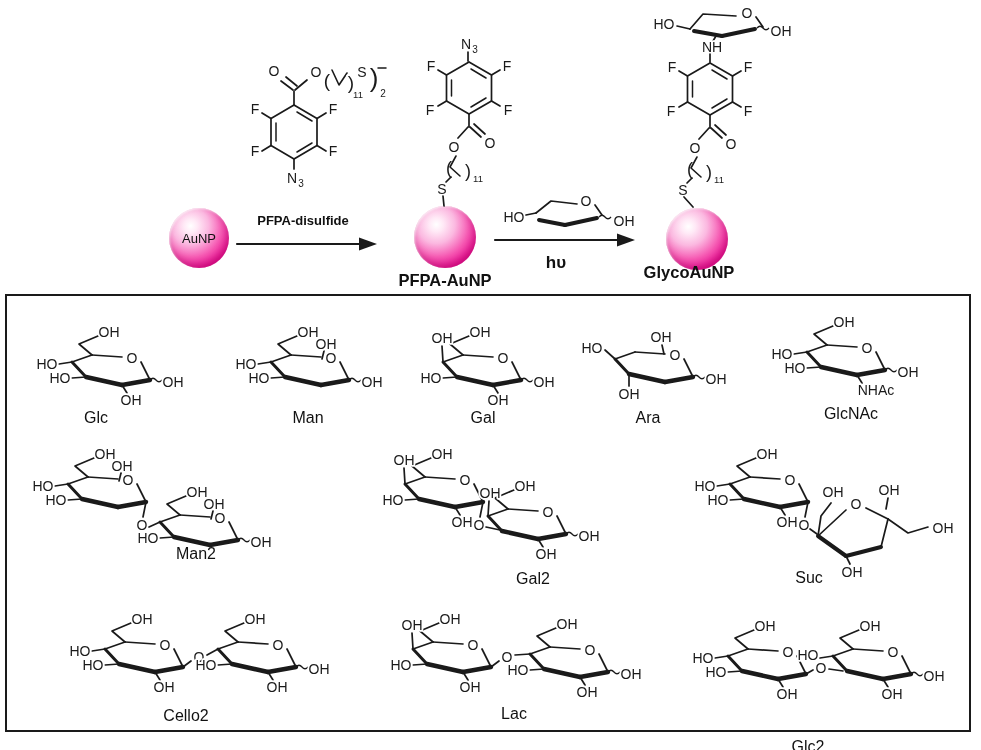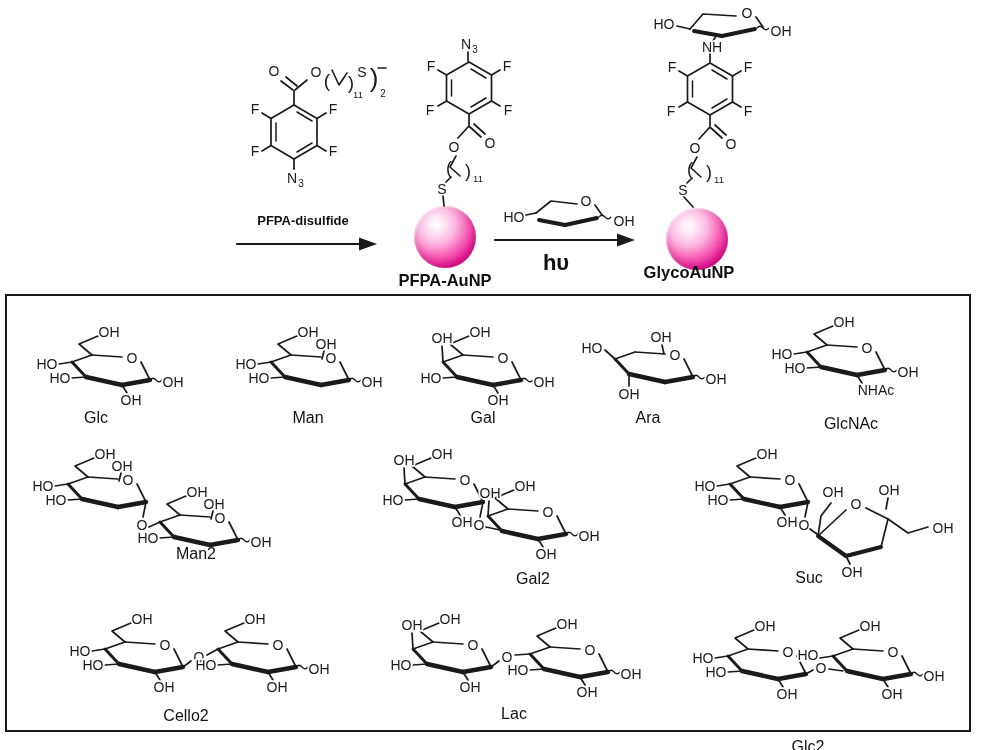--- a/index.html
+++ b/index.html
@@ -13,33 +13,36 @@
           display:flex;align-items:center;justify-content:center;
           background:radial-gradient(circle at 36% 30%, #ffffff 0%, #ffe9f6 12%, #fbb8e0 32%,
                      #f65cb4 55%, #ee1697 75%, #e4008a 92%, #d6007f 100%);
           box-shadow:inset -2px -4px 7px rgba(150,0,85,.4), inset 1px 1px 2px rgba(255,255,255,.8);}
   .sphere.s1{left:169px;top:208px;width:60px;height:60px;}
   .sphere.s2{left:414px;top:206px;width:62px;height:62px;}
   .sphere.s3{left:666px;top:208px;width:62px;height:62px;}
   .sphere-label{font-size:13px;color:#111;}
   .lbl{position:absolute;transform:translate(-50%,-50%);white-space:nowrap;color:#111;z-index:4;}
   .arrow1-label{left:303px;top:220px;font-size:13px;font-weight:700;}
-  .hv-label{left:556px;top:263px;font-size:22px;font-weight:700;}
+  .hv-label{left:556px;top:263px;font-size:17px;font-weight:700;}
   .p1-label{left:445px;top:280px;font-size:16.5px;font-weight:700;text-align:center;}
   .p2-label{left:689px;top:272px;font-size:16.5px;font-weight:700;}
   .sugar-name{position:absolute;transform:translate(-50%,-50%);font-size:16px;color:#111;
               white-space:nowrap;z-index:4;}
 </style>
 </head>
 <body>
 
 <div class="fig">
 
   <div class="panel-box"></div>
 
+  <div class="sphere s1">
+    <span class="sphere-label">AuNP</span>
+  </div>
   <div class="sphere s2"></div>
   <div class="sphere s3"></div>
 
   <svg id="chem-svg" width="981" height="750" viewBox="0 0 981 750">
       <g>
         <polyline points="294,105,317,118.5,317,145.5,294,159,271,145.5,271,118.5,294,105" fill="none" stroke="#1a1a1a" stroke-width="1.7" stroke-linecap="round" stroke-linejoin="round"></polyline>
         <polyline points="297,112,312,121" fill="none" stroke="#1a1a1a" stroke-width="1.5" stroke-linecap="round" stroke-linejoin="round"></polyline>
         <polyline points="312,143,297,152" fill="none" stroke="#1a1a1a" stroke-width="1.5" stroke-linecap="round" stroke-linejoin="round"></polyline>
         <polyline points="276,141,276,123" fill="none" stroke="#1a1a1a" stroke-width="1.5" stroke-linecap="round" stroke-linejoin="round"></polyline>
         <polyline points="271,118.5,262,113" fill="none" stroke="#1a1a1a" stroke-width="1.7" stroke-linecap="round" stroke-linejoin="round"></polyline>
@@ -461,21 +464,21 @@
   <div class="lbl arrow1-label">PFPA-disulfide</div>
   <div class="lbl hv-label">hυ</div>
   <div class="lbl p1-label">PFPA-AuNP</div>
   <div class="lbl p2-label">GlycoAuNP</div>
 
   <div id="sugar-names">
       <div class="sugar-name" style="left: 96px; top: 418px;">Glc</div>
       <div class="sugar-name" style="left: 308px; top: 418px;">Man</div>
       <div class="sugar-name" style="left: 483px; top: 418px;">Gal</div>
       <div class="sugar-name" style="left: 648px; top: 418px;">Ara</div>
-      <div class="sugar-name" style="left: 851px; top: 424px;">GlcNAc</div>
+      <div class="sugar-name" style="left: 851px; top: 414px;">GlcNAc</div>
       <div class="sugar-name" style="left: 176px; top: 554px; margin-left: 20px;">Man2</div>
       <div class="sugar-name" style="left: 533px; top: 579px;">Gal2</div>
       <div class="sugar-name" style="left: 809px; top: 578px;">Suc</div>
       <div class="sugar-name" style="left: 186px; top: 716px;">Cello2</div>
       <div class="sugar-name" style="left: 514px; top: 714px;">Lac</div>
       <div class="sugar-name" style="left: 808px; top: 747px; text-align: center;">Glc2</div>
     </div>
 
 </div>
 

